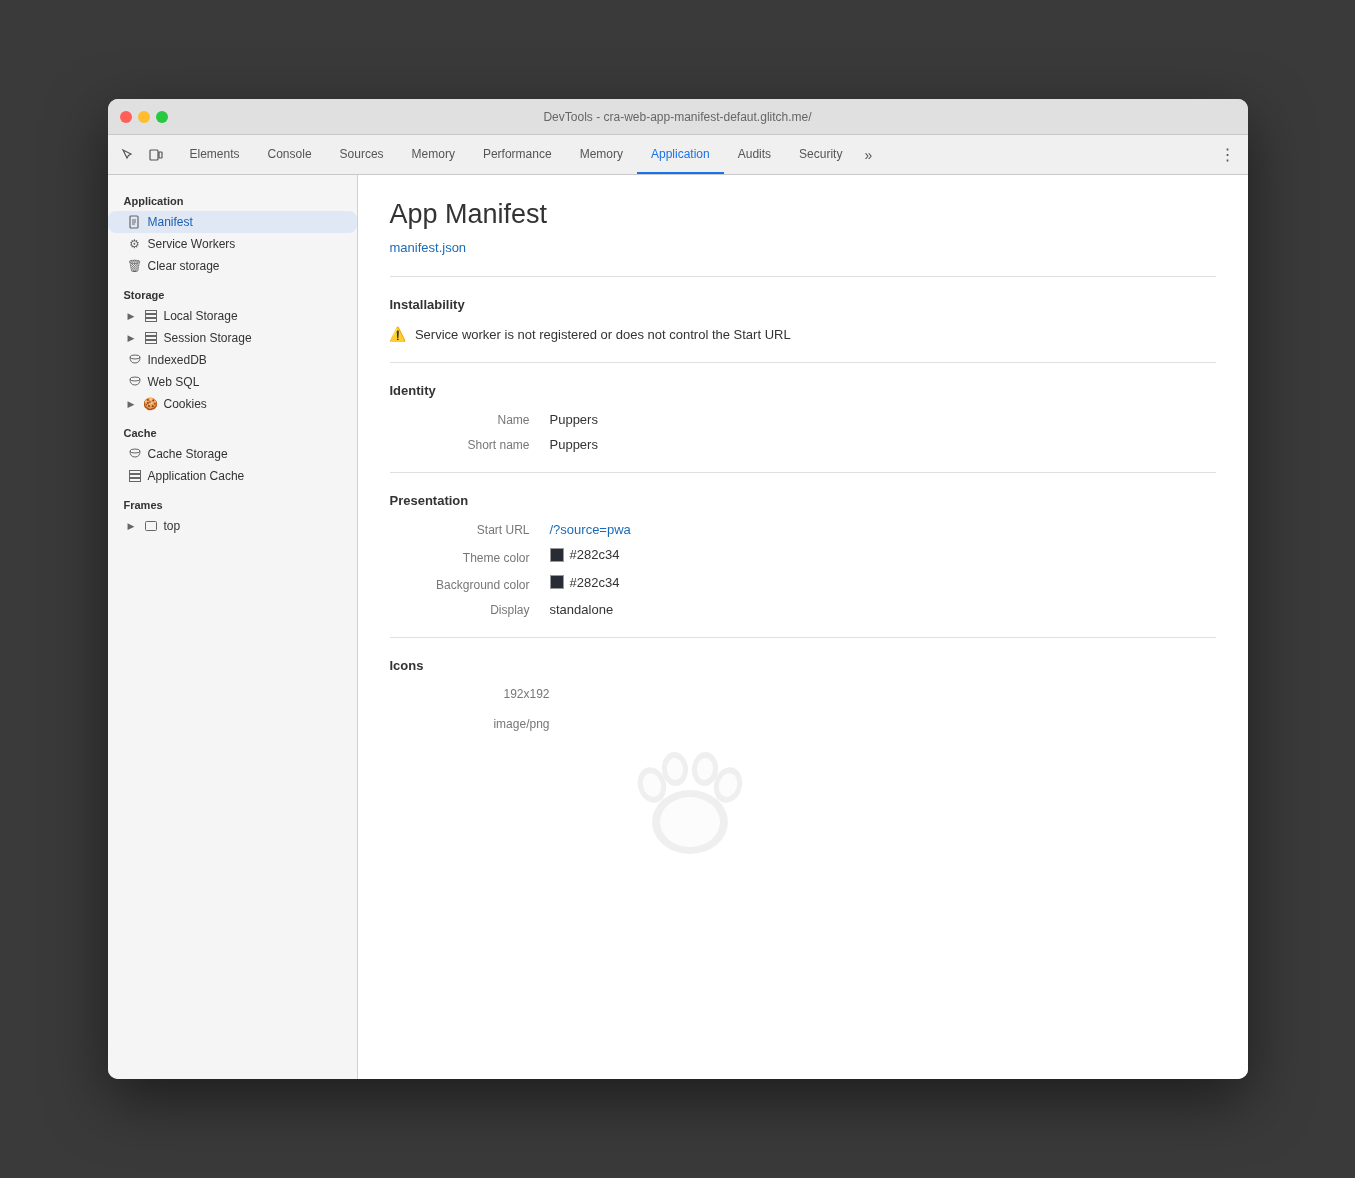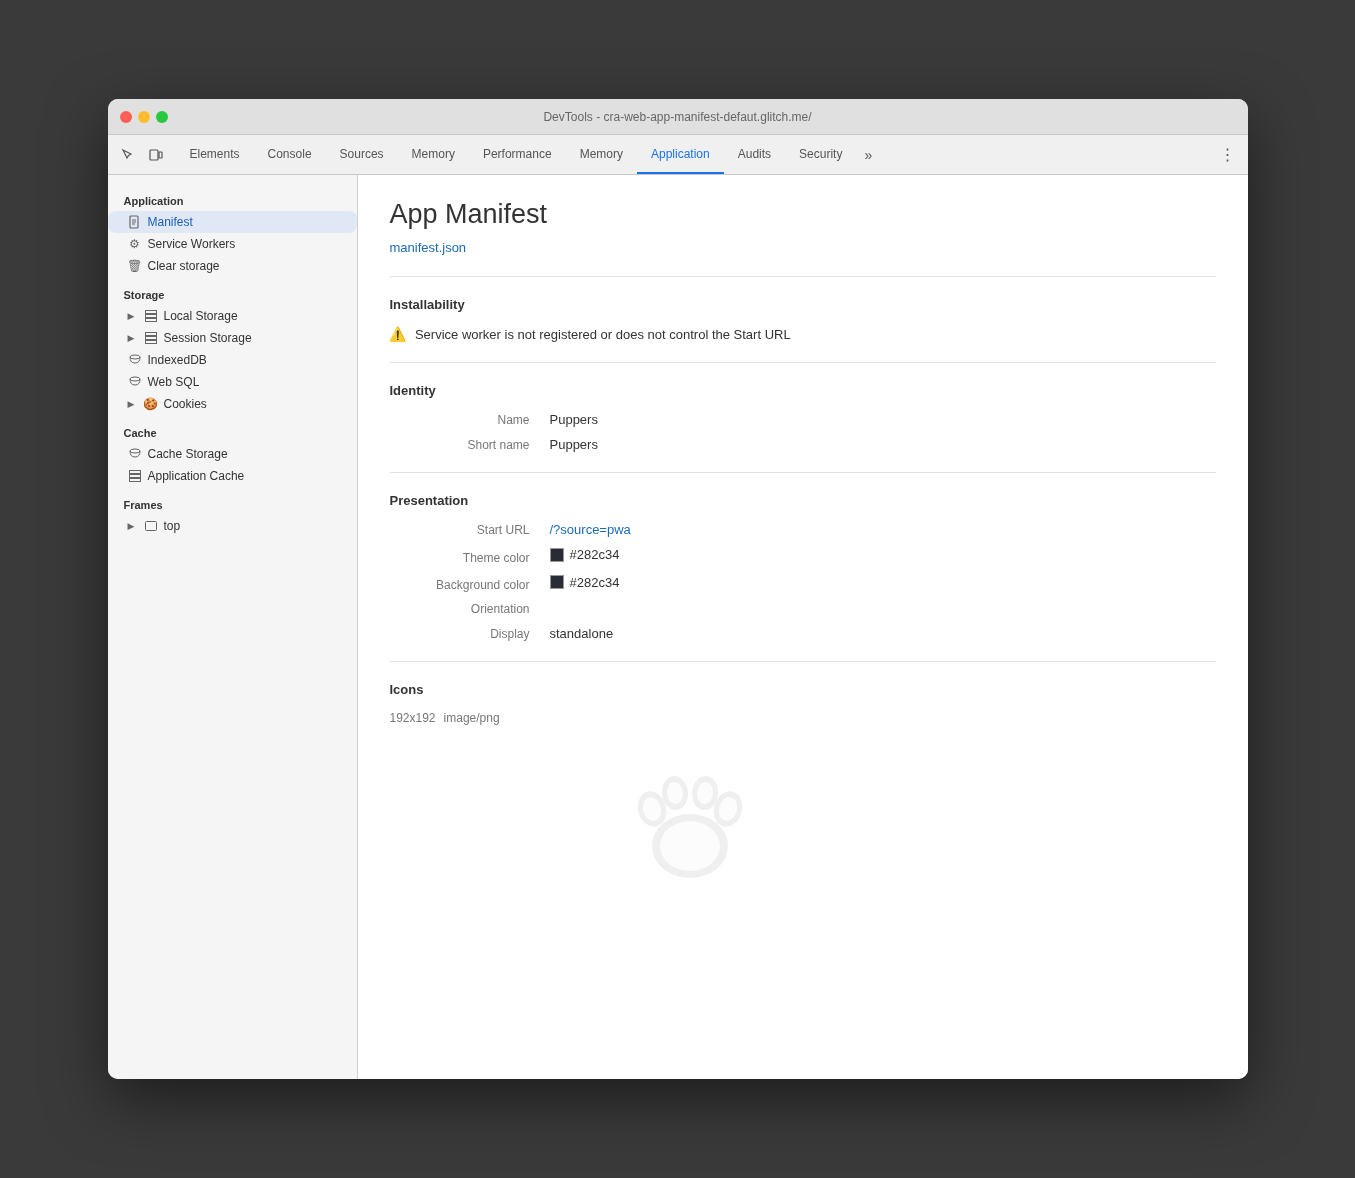--- a/index.html
+++ b/index.html
@@ -552,36 +552,32 @@
       </div>
 
       <div class="property-row" data-interactable="false">
         <div class="property-label" data-interactable="false">Background color</div>
         <div class="property-value" data-interactable="false">
           <span class="color-swatch" data-interactable="true" style="background:#282c34; border: 1px solid #999;"></span>
           <span data-interactable="false">#282c34</span>
         </div>
       </div>
 
-      <div class="property-row" data-interactable="false">
-        <div class="property-label" data-interactable="false">Orientation</div>
-        <div class="property-value" data-interactable="false"></div>
-      </div>
 
       <div class="property-row" data-interactable="false">
         <div class="property-label" data-interactable="false">Display</div>
         <div class="property-value" data-interactable="false">standalone</div>
       </div>
 
       <hr class="section-divider" data-interactable="false">
 
       <div class="section-title" data-interactable="false">Icons</div>
 
       <div class="icon-info" data-interactable="false">
-        <div style="width: 160px; display: flex; flex-direction: row; gap: 8px; align-items: flex-end;">
+        <div style="width: 160px; display: flex; flex-direction: column; gap: 16px; align-items: flex-end;">
           <div class="icon-size-label" data-interactable="false">192x192</div>
           <div class="icon-type-label" data-interactable="false">image/png</div>
         </div>
         <div class="paw-container" data-interactable="false">
           <svg class="paw-svg" width="160" height="160" viewBox="0 0 160 160" fill="none" data-interactable="false">
 
             <ellipse cx="80" cy="115" rx="38" ry="32" fill="#999"></ellipse>
 
             <ellipse cx="42" cy="78" rx="14" ry="18" fill="#999" transform="rotate(-15 42 78)"></ellipse>
 

